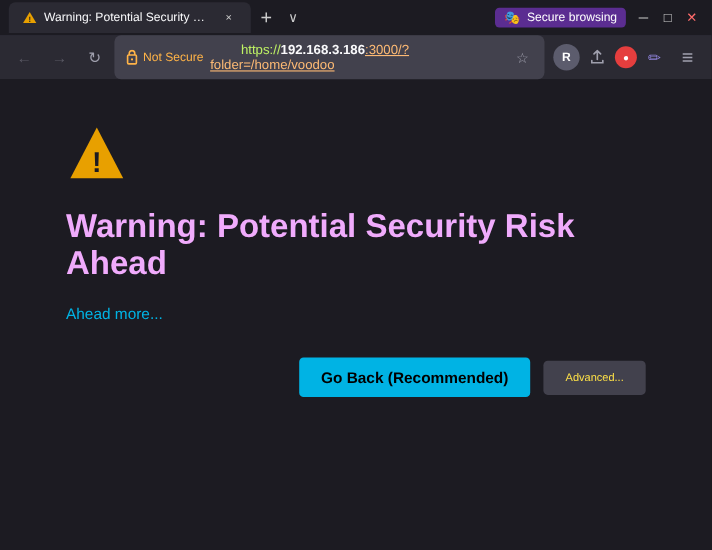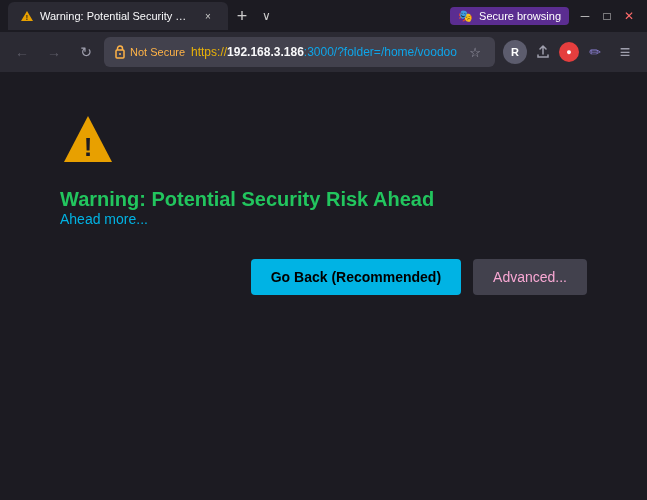--- a/index.html
+++ b/index.html
@@ -153,21 +153,21 @@
     }
 
     .nav-btn.disabled { opacity: 0.4; cursor: default; }
 
     .address-bar {
       flex: 1;
       display: flex;
       align-items: center;
       background: #42414d;
       border-radius: 6px;
-      height: 30px;
+      height: 40px;
       padding: 0 10px;
       gap: 6px;
     }
 
     .security-badge {
       display: flex;
       align-items: center;
       gap: 4px;
       color: #ffb347;
       font-size: 11px;
@@ -259,23 +259,24 @@
     .warning-icon-container {
       margin-bottom: 16px;
     }
 
     .warning-triangle {
       width: 56px;
       height: 56px;
     }
 
     .page-title {
-      font-size: 20px;
+      font-size: 30px;
       font-weight: bold;
-      color: #22c55e;
+      color: #f0abfc;
+      margin-bottom: 20px;
     }
 
     .page-description {
       font-size: 14px;
       color: #cfcfd8;
       line-height: 1.6;
       max-width: 560px;
       margin-bottom: 18px;
     }
 
@@ -308,25 +309,25 @@
       border-radius: 4px;
       padding: 10px 20px;
       font-size: 14px;
       font-weight: 600;
       cursor: pointer;
       text-align: center;
     }
 
     .btn-advanced {
       background: #42414d;
-      color: #f9a8d4;
+      color: #fde047;
       border: none;
       border-radius: 4px;
       padding: 10px 20px;
-      font-size: 14px;
+      font-size: 10px;
       cursor: pointer;
     }
   </style>
 </head>
 <body>
 
 <div class="browser-chrome">
   <div class="title-bar">
     <div class="tab-area">
       <div class="tab">
@@ -362,21 +363,21 @@
     <div class="address-bar">
       <div class="security-badge">
         <svg width="12" height="14" viewBox="0 0 12 14">
           <rect x="2" y="5" width="8" height="8" rx="1" fill="none" stroke="#ffb347" stroke-width="1.5"></rect>
           <path d="M3.5 5 V3.5 a2.5 2.5 0 0 1 5 0 V5" fill="none" stroke="#ffb347" stroke-width="1.5"></path>
           <circle cx="6" cy="9" r="1" fill="#ffb347"></circle>
         </svg>
         <span style="color: #ffb347; font-size: 11px;">Not Secure</span>
       </div>
       <span class="url-text">
-        <span style="color: #eab308;">https://</span><span style="color: #f9f9fb; font-weight: bold;">192.168.3.186</span><span style="color: #0ea5e9;">:3000/?folder=/home/voodoo</span>
+        <span style="color: #bef264; margin-left: 28px;">https://</span><span style="color: #f9f9fb; font-weight: bold;">192.168.3.186</span><span style="color: #fdba74; text-decoration: underline;">:3000/?folder=/home/voodoo</span>
       </span>
       <div class="address-bar-actions">
         <div class="addr-icon">☆</div>
       </div>
     </div>
 
     <div class="toolbar-icons">
       <div class="ext-icon-r">
         <span>R</span>
       </div>

